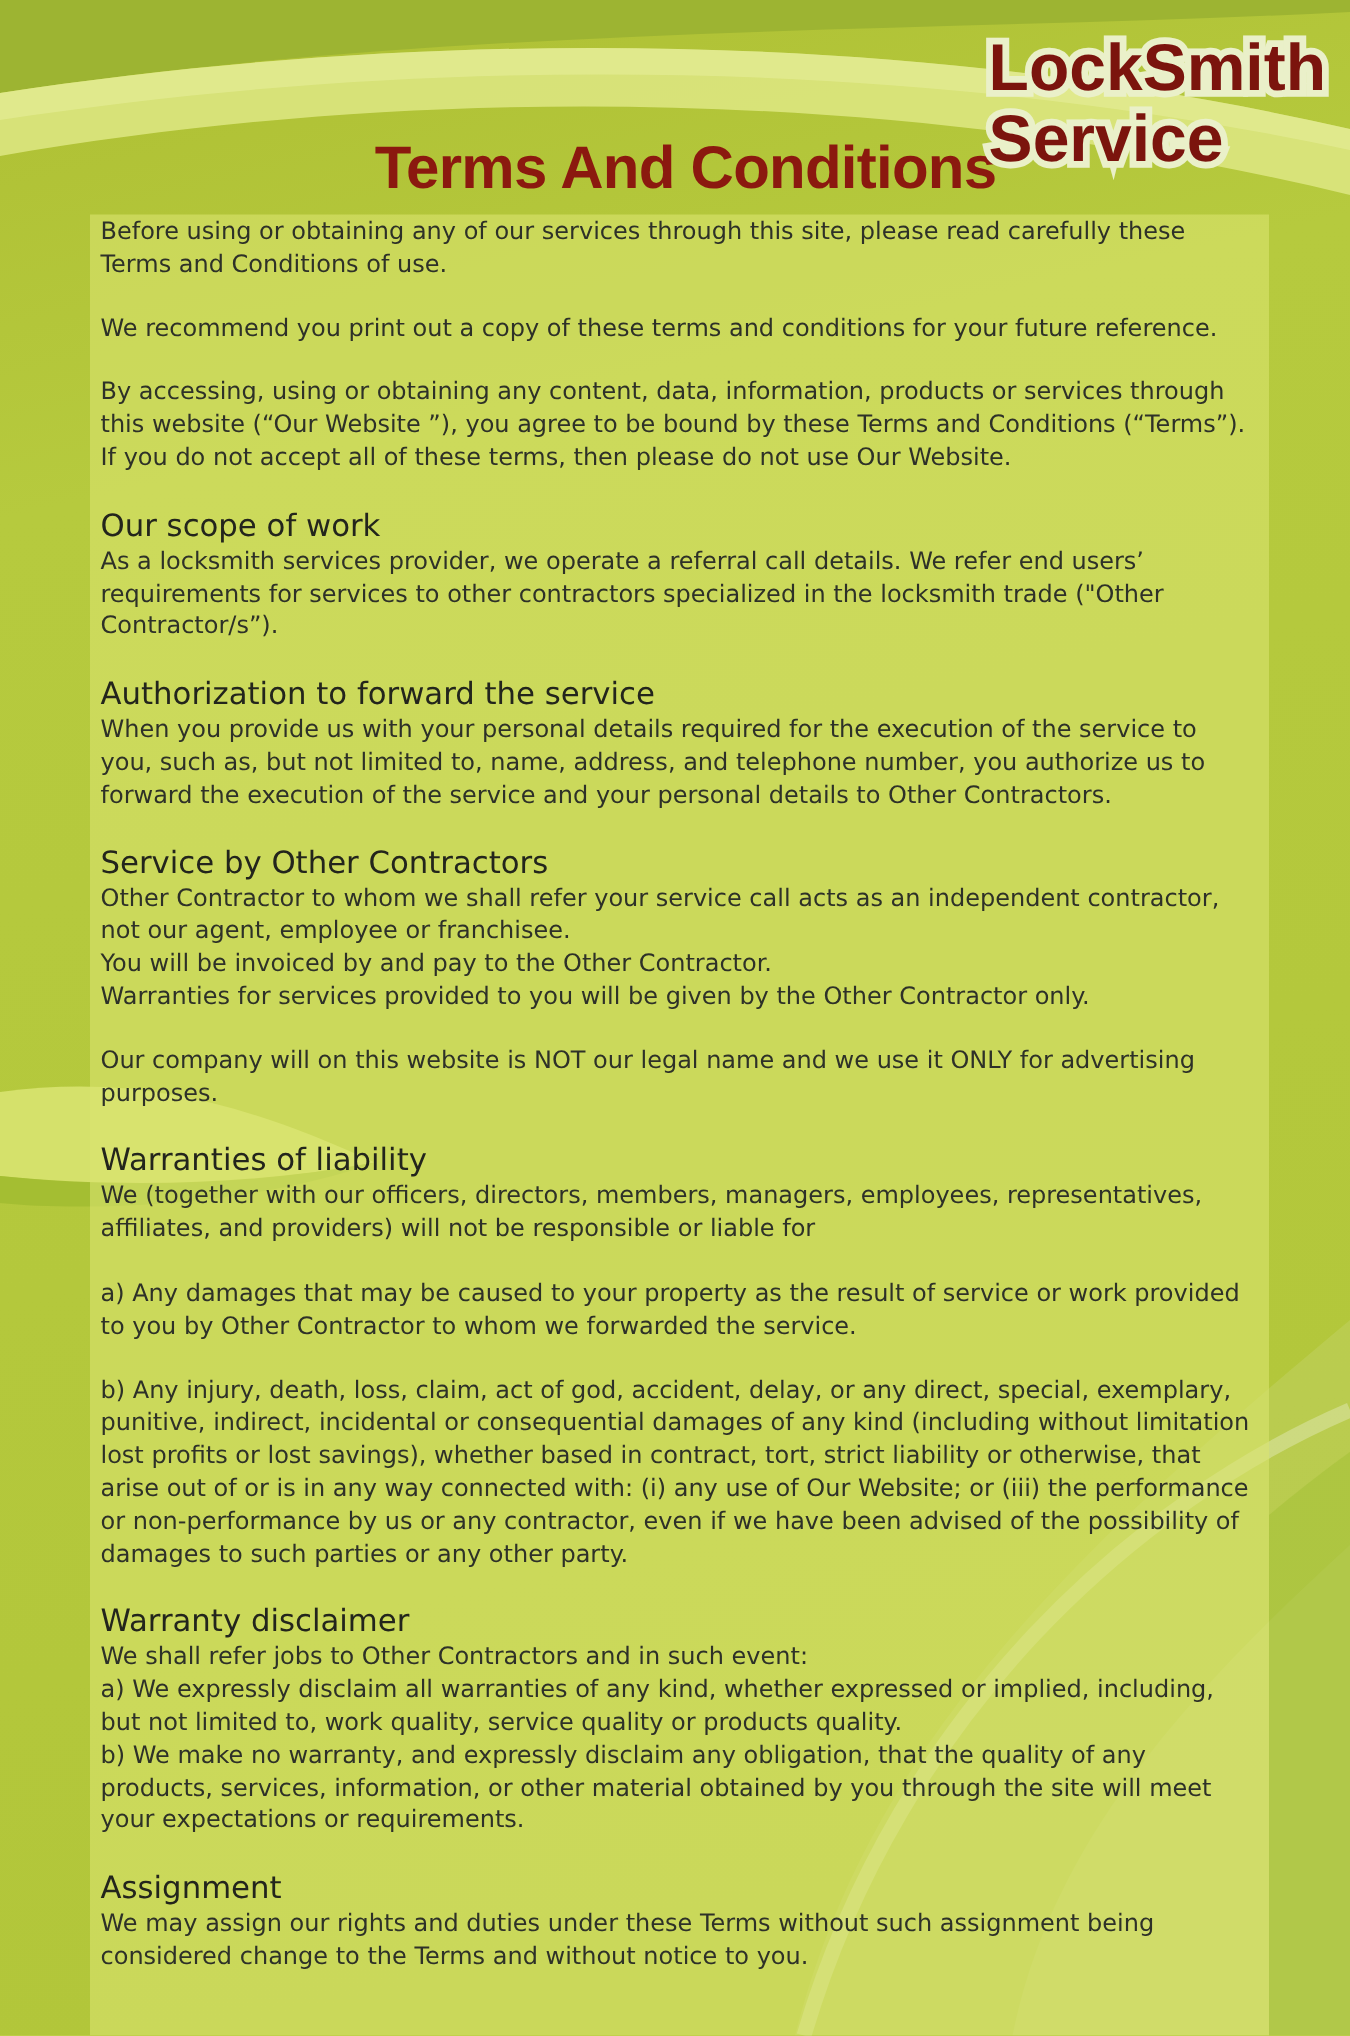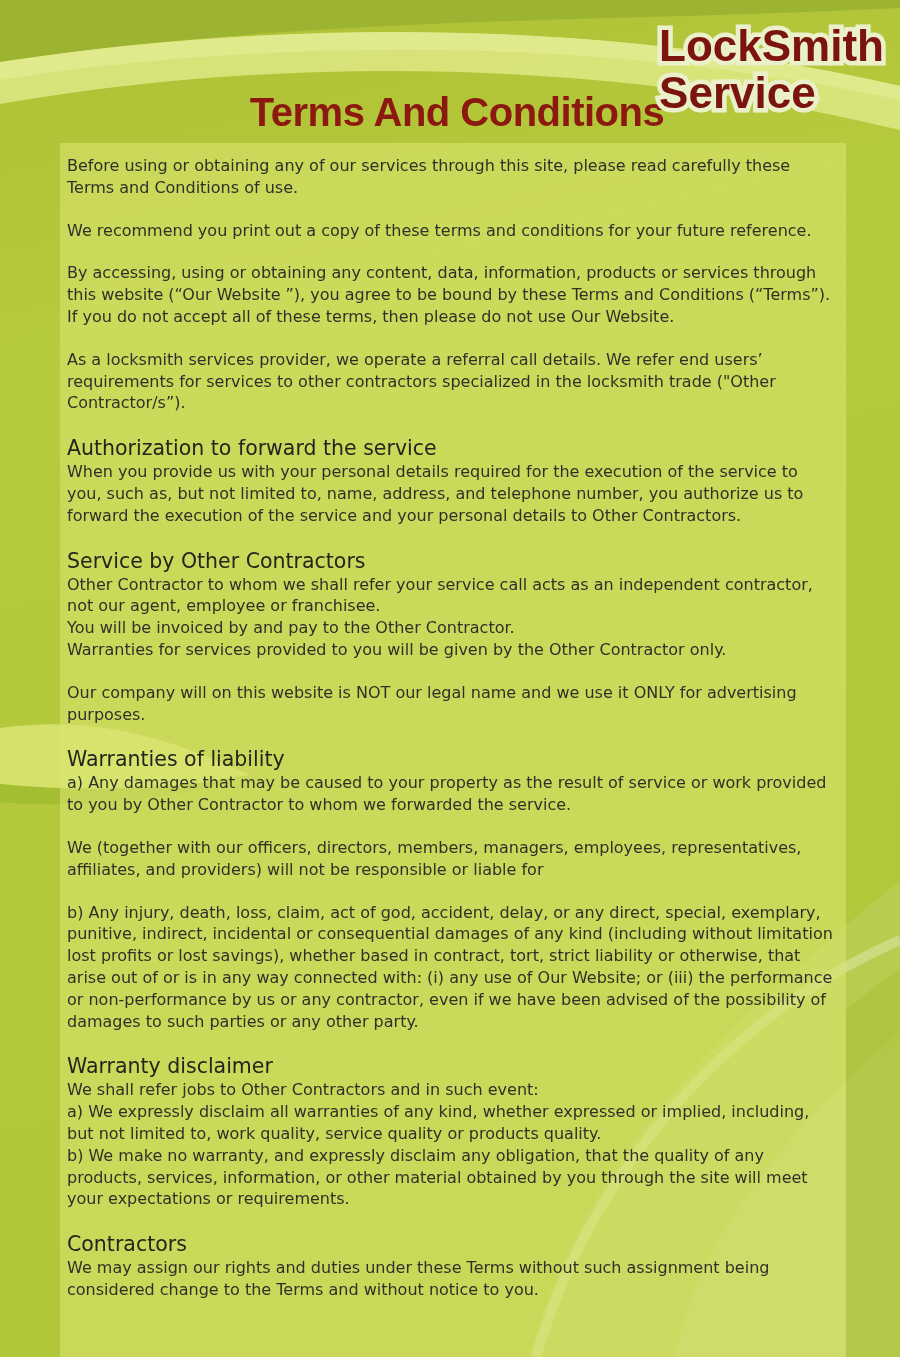--- a/index.html
+++ b/index.html
@@ -36,21 +36,21 @@
     font-family:"Liberation Sans",sans-serif;
     font-weight:bold;font-size:40px;line-height:48px;
     color:#8b190f;letter-spacing:-0.5px;
   }
 
   
   .panel{
     position:absolute;left:60px;top:143px;width:786px;height:1214px;
     background:rgba(219,229,112,0.60);
     box-sizing:border-box;
-    padding:12px 13px 20px 7px;
+    padding:0 13px 20px 7px;
     z-index:3;
     color:#2e3128;
     font-size:16px;line-height:21.8px;
   }
   .panel p{margin:0 0 21px 0;white-space:pre-line;}
   .panel h2{
     margin:2px 0 0 0;
     font-size:20.5px;line-height:26px;
     font-weight:normal;color:#23251c;
   }
@@ -94,33 +94,34 @@
       <span class="fill">Service</span>
     </span>
   </div>
 
   <h1 class="page-title">Terms And Conditions</h1>
 
   <div class="panel" id="panel">
       <p>Before using or obtaining any of our services through this site, please read carefully these Terms and Conditions of use.</p>
       <p>We recommend you print out a copy of these terms and conditions for your future reference.</p>
       <p>By accessing, using or obtaining any content, data, information, products or services through this website (“Our Website ”), you agree to be bound by these Terms and Conditions (“Terms”). If you do not accept all of these terms, then please do not use Our Website.</p>
+      <h2>Our scope of work</h2>
       <p>As a locksmith services provider, we operate a referral call details. We refer end users’ requirements for services to other contractors specialized in the locksmith trade ("Other Contractor/s”).</p>
       <h2>Authorization to forward the service</h2>
       <p>When you provide us with your personal details required for the execution of the service to you, such as, but not limited to, name, address, and telephone number, you authorize us to forward the execution of the service and your personal details to Other Contractors.</p>
       <h2>Service by Other Contractors</h2>
       <p>Other Contractor to whom we shall refer your service call acts as an independent contractor, not our agent, employee or franchisee.
 You will be invoiced by and pay to the Other Contractor.
 Warranties for services provided to you will be given by the Other Contractor only.</p>
       <p>Our company will on this website is NOT our legal name and we use it ONLY for advertising purposes.</p>
       <h2>Warranties of liability</h2>
+      <p>We (together with our officers, directors, members, managers, employees, representatives, affiliates, and providers) will not be responsible or liable for</p>
       <p>a) Any damages that may be caused to your property as the result of service or work provided to you by Other Contractor to whom we forwarded the service.</p>
-      <p>We (together with our officers, directors, members, managers, employees, representatives, affiliates, and providers) will not be responsible or liable for</p>
       <p>b) Any injury, death, loss, claim, act of god, accident, delay, or any direct, special, exemplary, punitive, indirect, incidental or consequential damages of any kind (including without limitation lost profits or lost savings), whether based in contract, tort, strict liability or otherwise, that arise out of or is in any way connected with: (i) any use of Our Website; or (iii) the performance or non-performance by us or any contractor, even if we have been advised of the possibility of damages to such parties or any other party.</p>
       <h2>Warranty disclaimer</h2>
       <p>We shall refer jobs to Other Contractors and in such event:
 a) We expressly disclaim all warranties of any kind, whether expressed or implied, including, but not limited to, work quality, service quality or products quality.
 b) We make no warranty, and expressly disclaim any obligation, that the quality of any products, services, information, or other material obtained by you through the site will meet your expectations or requirements.</p>
-      <h2>Contractors</h2>
+      <h2>Assignment</h2>
       <p>We may assign our rights and duties under these Terms without such assignment being considered change to the Terms and without notice to you.</p>
     </div>
 
 </div>
 
 </body></html>

